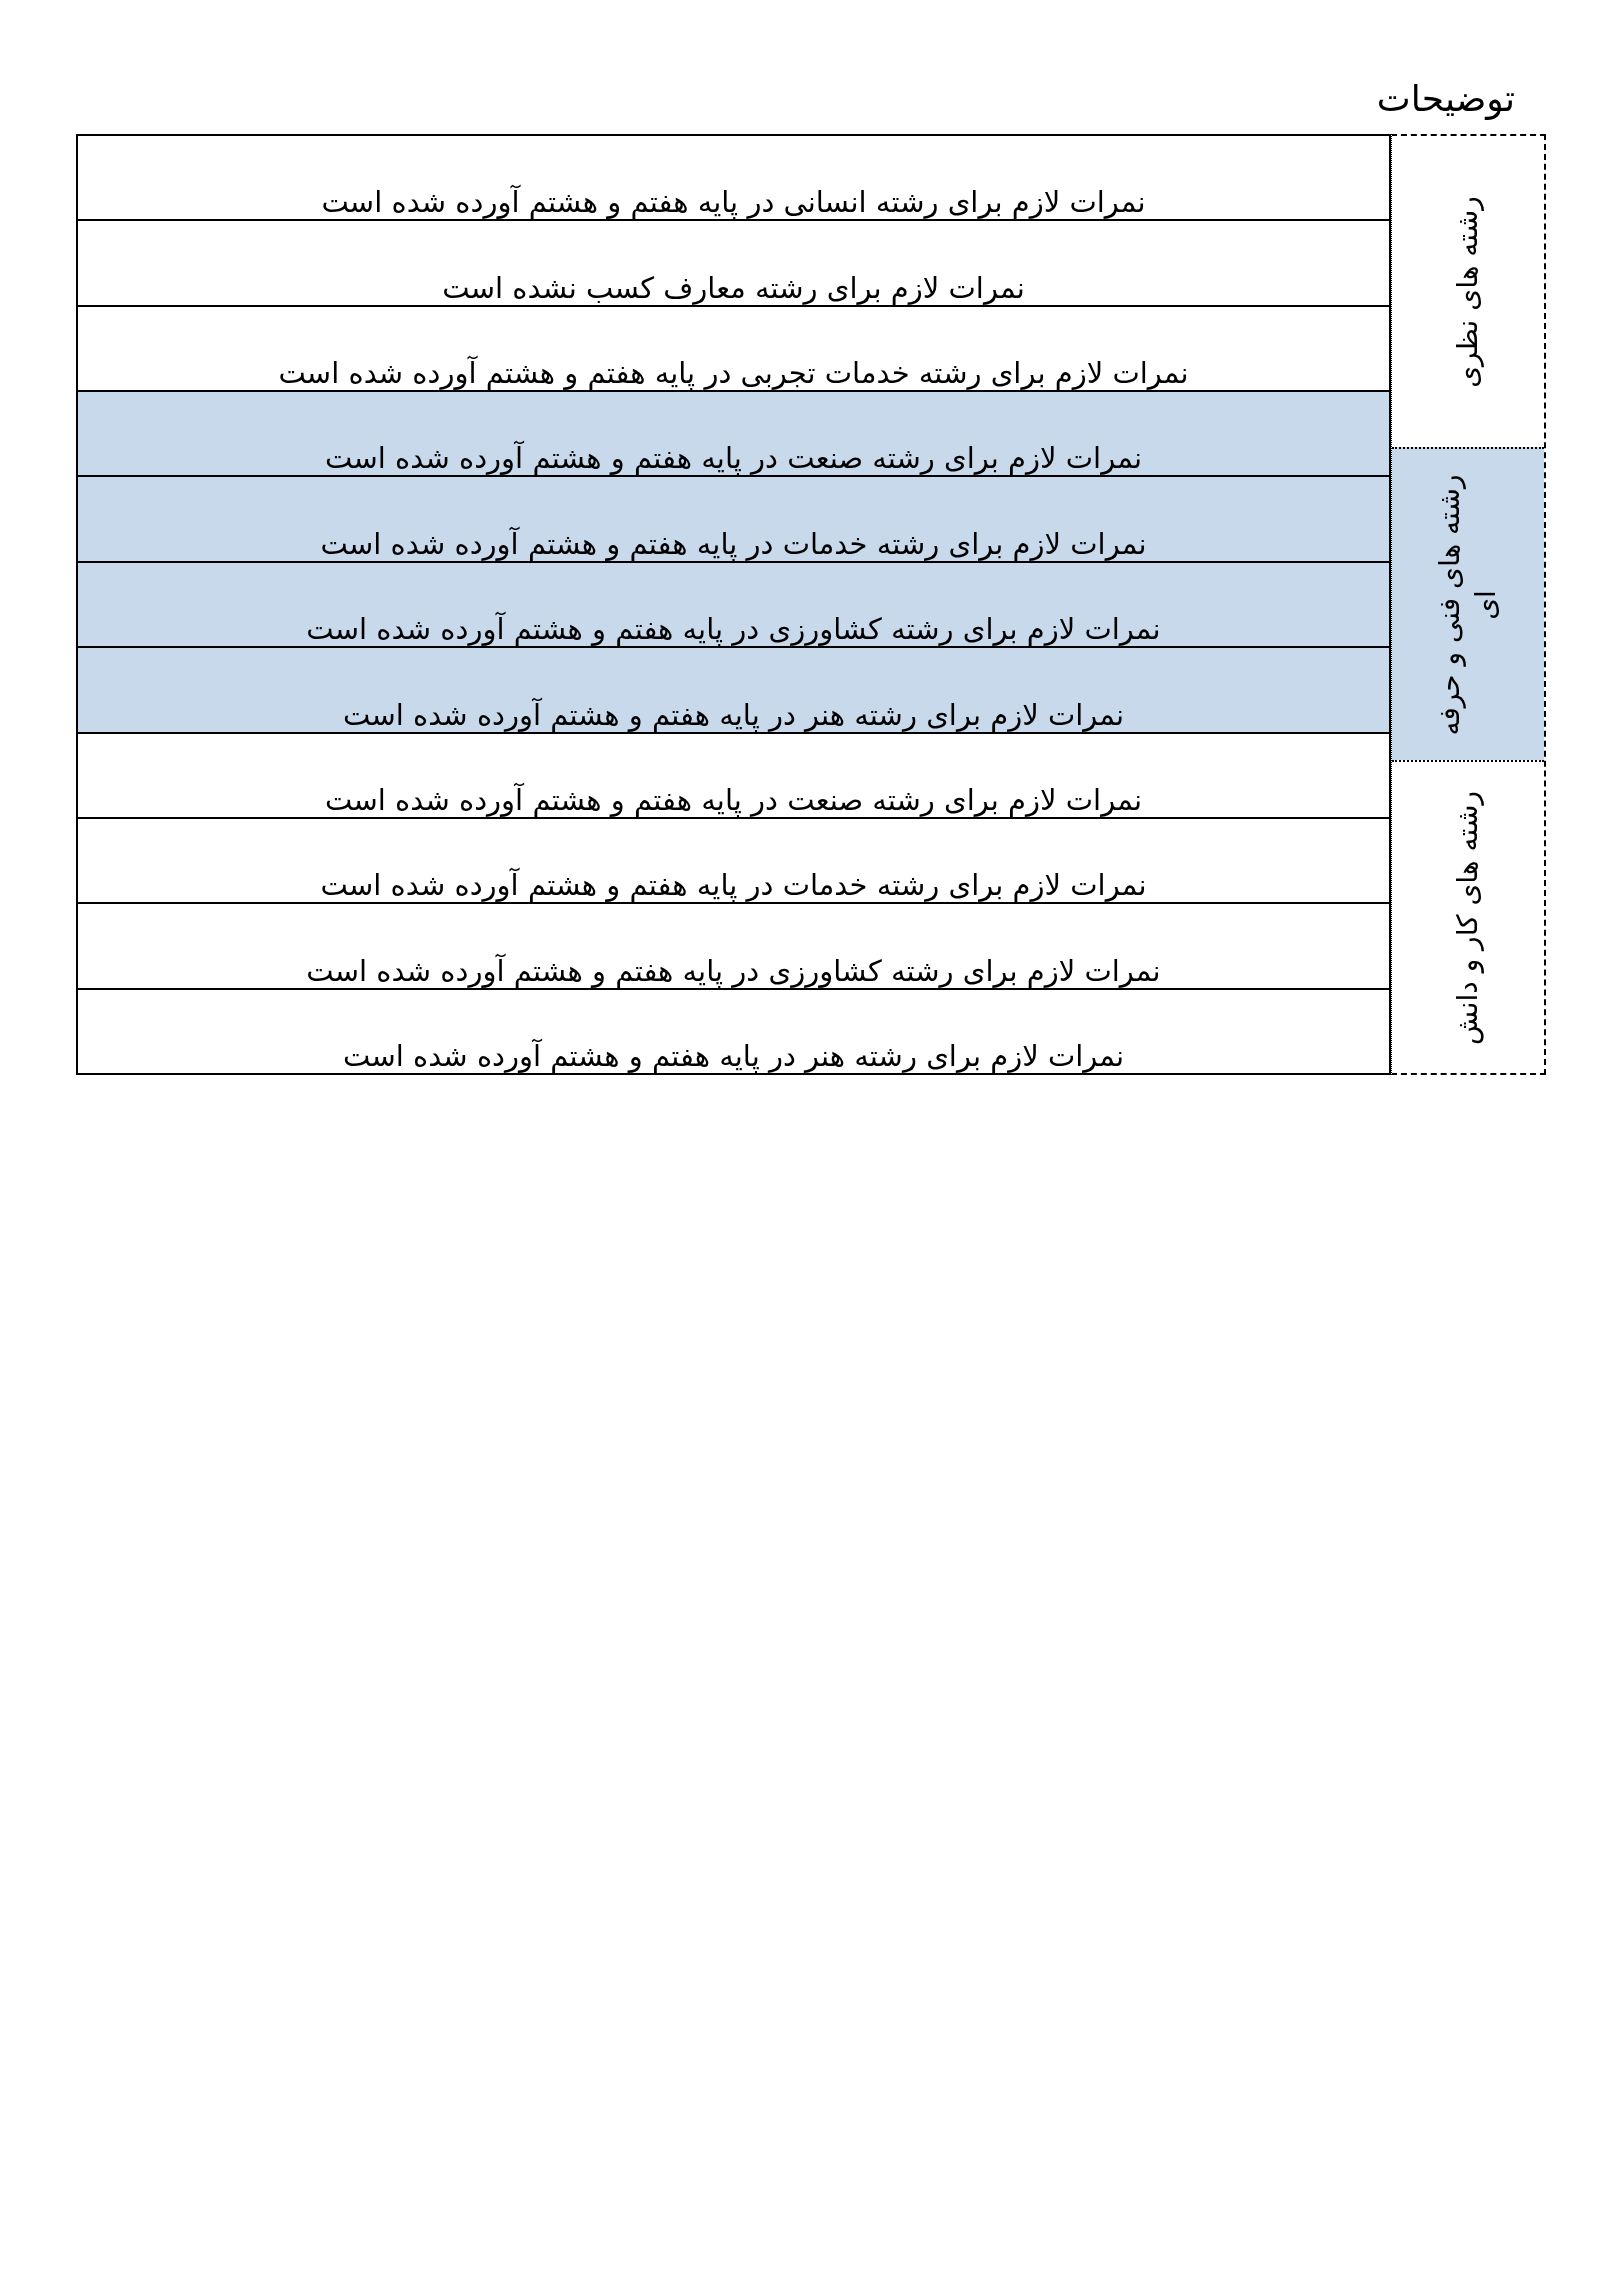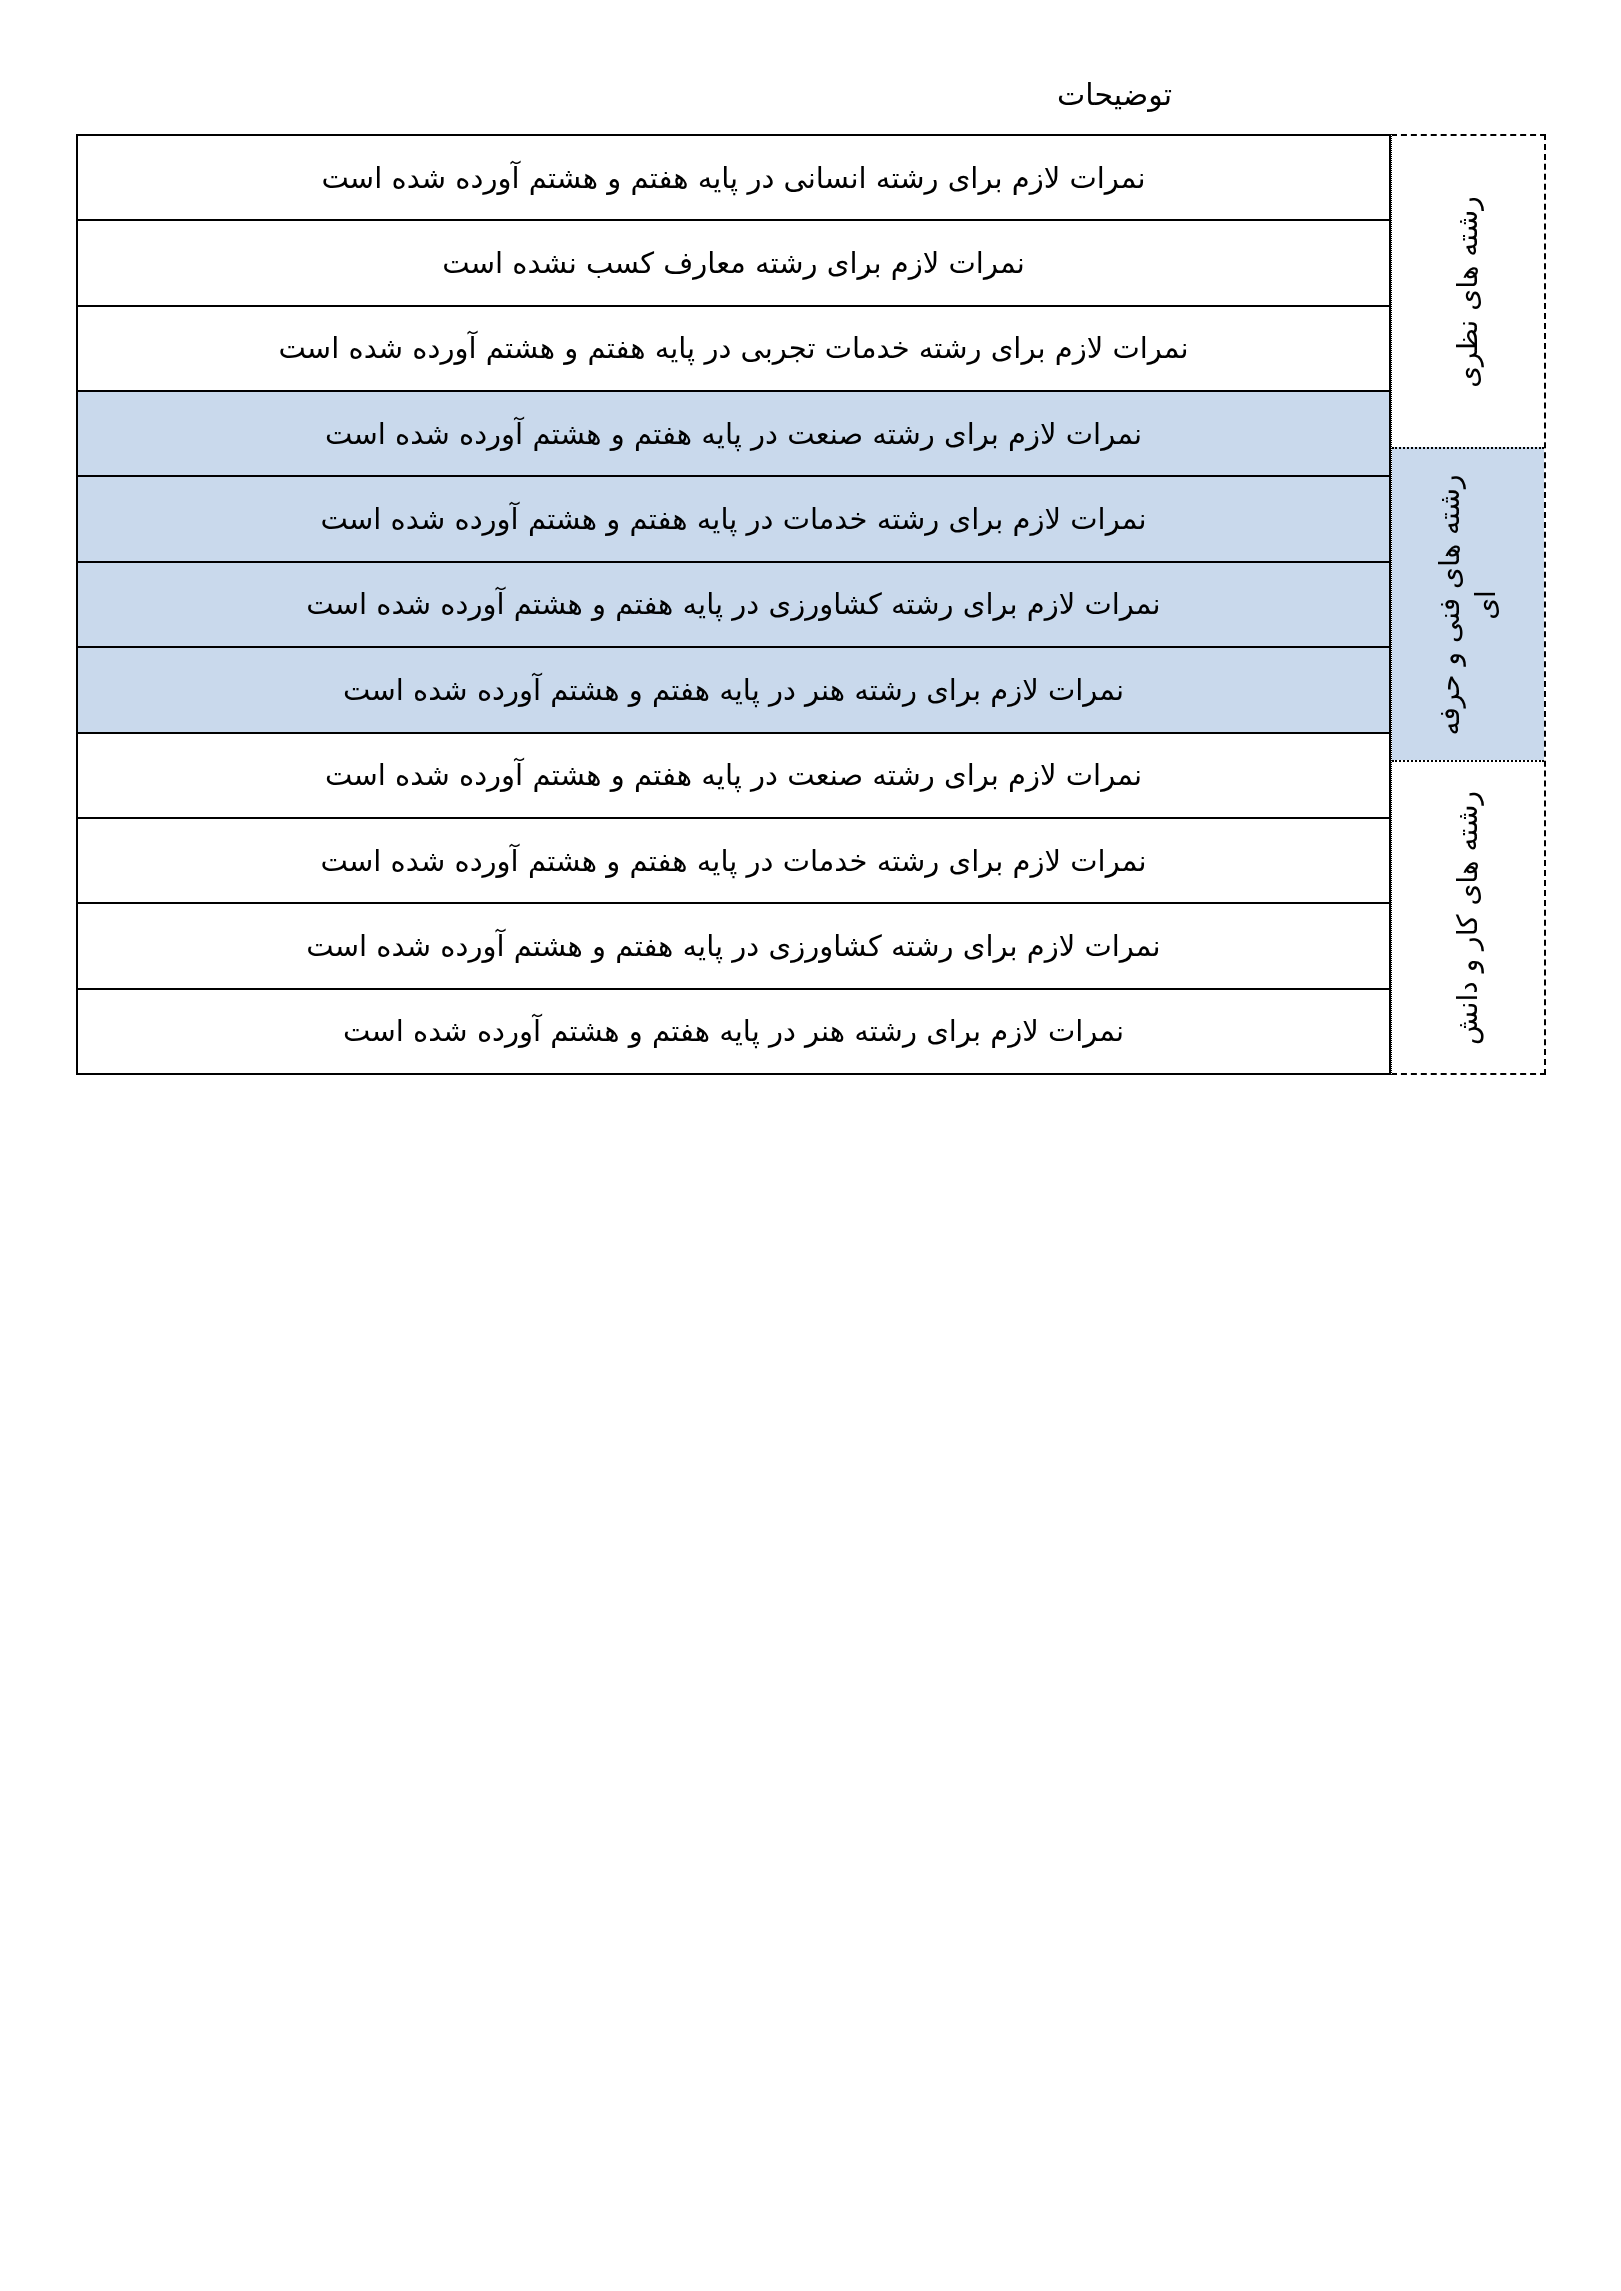--- a/index.html
+++ b/index.html
@@ -2,30 +2,30 @@
 <html lang="fa"><head>
 <meta charset="utf-8">
 <style>
   html,body { margin:0; padding:0; background:#ffffff; }
   .page {
     position:relative; width:1621px; height:2292px; background:#ffffff;
     font-family:"DejaVu Sans", sans-serif; color:#000; overflow:hidden;
   }
   .doc-title {
     position:absolute; top:74px; left:1057px; width:458px;
-    text-align:left; direction:rtl; font-size:30px; line-height:1.4;
+    text-align:right; direction:rtl; font-size:36px; line-height:1.4;
   }
   .table-wrap { position:absolute; left:76px; top:134px; width:1470px; height:941px; }
   .main-col {
     position:absolute; left:0; top:0; width:1315px; height:941px;
     box-sizing:border-box; border:2px solid #000; border-right:2.9px solid #000;
     display:flex; flex-direction:column; background:#fff;
   }
   .row {
-    flex:1; display:flex; align-items:center; justify-content:center;
+    flex:1; display:flex; align-items:flex-end; justify-content:center;
     direction:rtl; font-size:29px; padding:0 8px;
   }
   .row + .row { border-top:2px solid #000; }
   .label-col {
     position:absolute; left:1315px; top:0; width:155px; height:941px;
     box-sizing:border-box; border:2px dashed #000; border-left:1px dotted #000;
     display:flex; flex-direction:column; background:#fff;
   }
   .label-cell { flex:1; position:relative; }
   .label-cell + .label-cell { border-top:2px dotted #000; }

